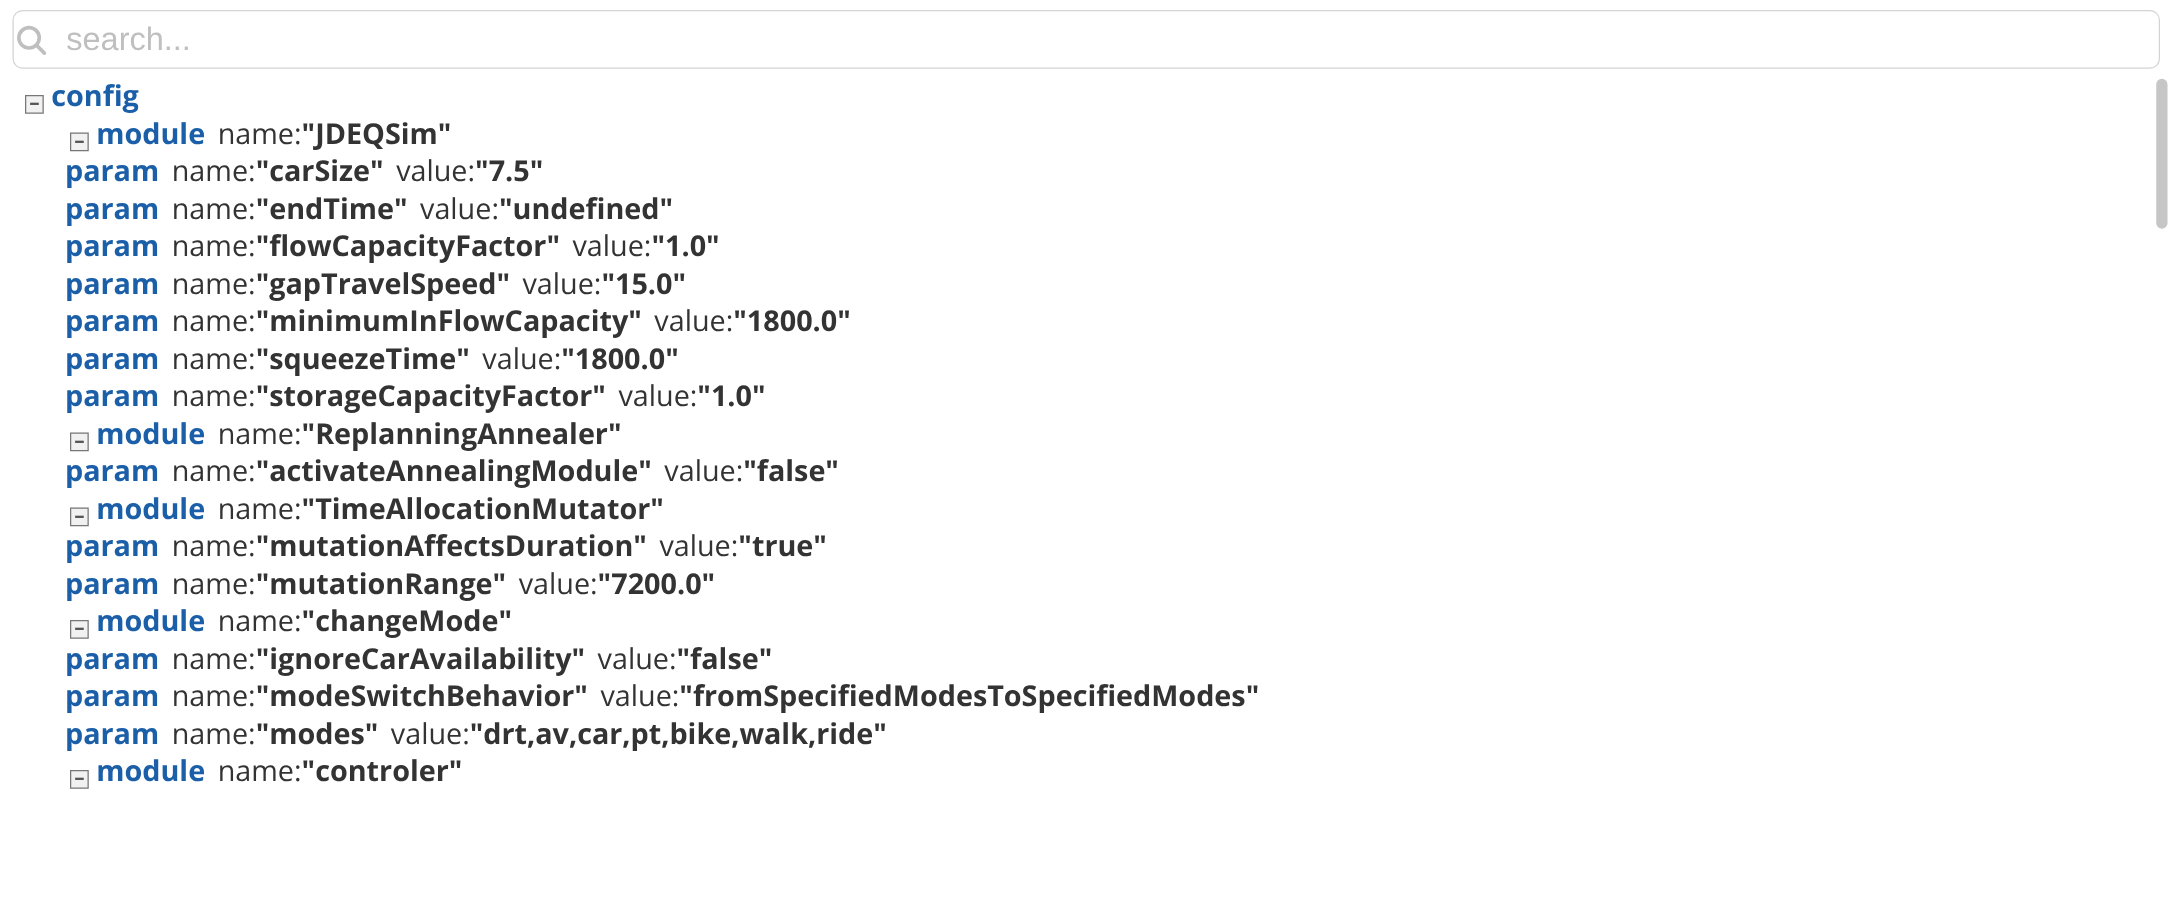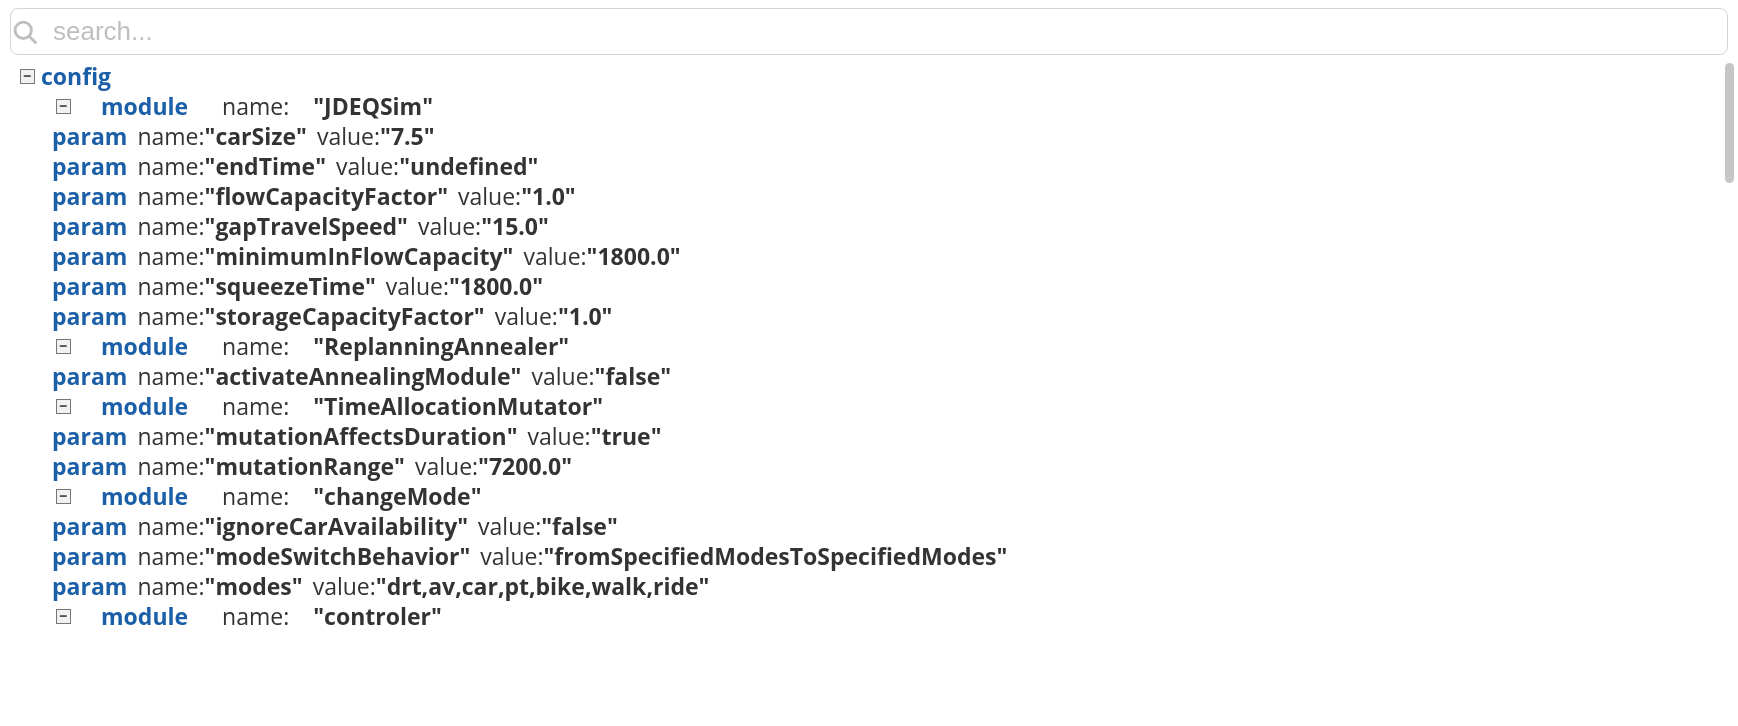--- a/index.html
+++ b/index.html
@@ -48,24 +48,24 @@
     width: 9px;
     height: 120px;
     background: #c6c6c6;
     border-radius: 5px;
   }
   .node {
     white-space: nowrap;
     font-size: 23px;
     line-height: 30px;
     display: flex;
-    align-items: center;
+    align-items: flex-end;
   }
   .d0 { margin-left: 0; }
-  .d1 { margin-left: 36px; gap: 24px; }
+  .d1 { margin-left: 36px; }
   .d2 { margin-left: 32px; }
   .toggle {
     display: inline-flex;
     align-items: center;
     justify-content: center;
     width: 15px;
     height: 15px;
     border: 1px solid #777;
     background: #f1f1f1;
     color: #555;

